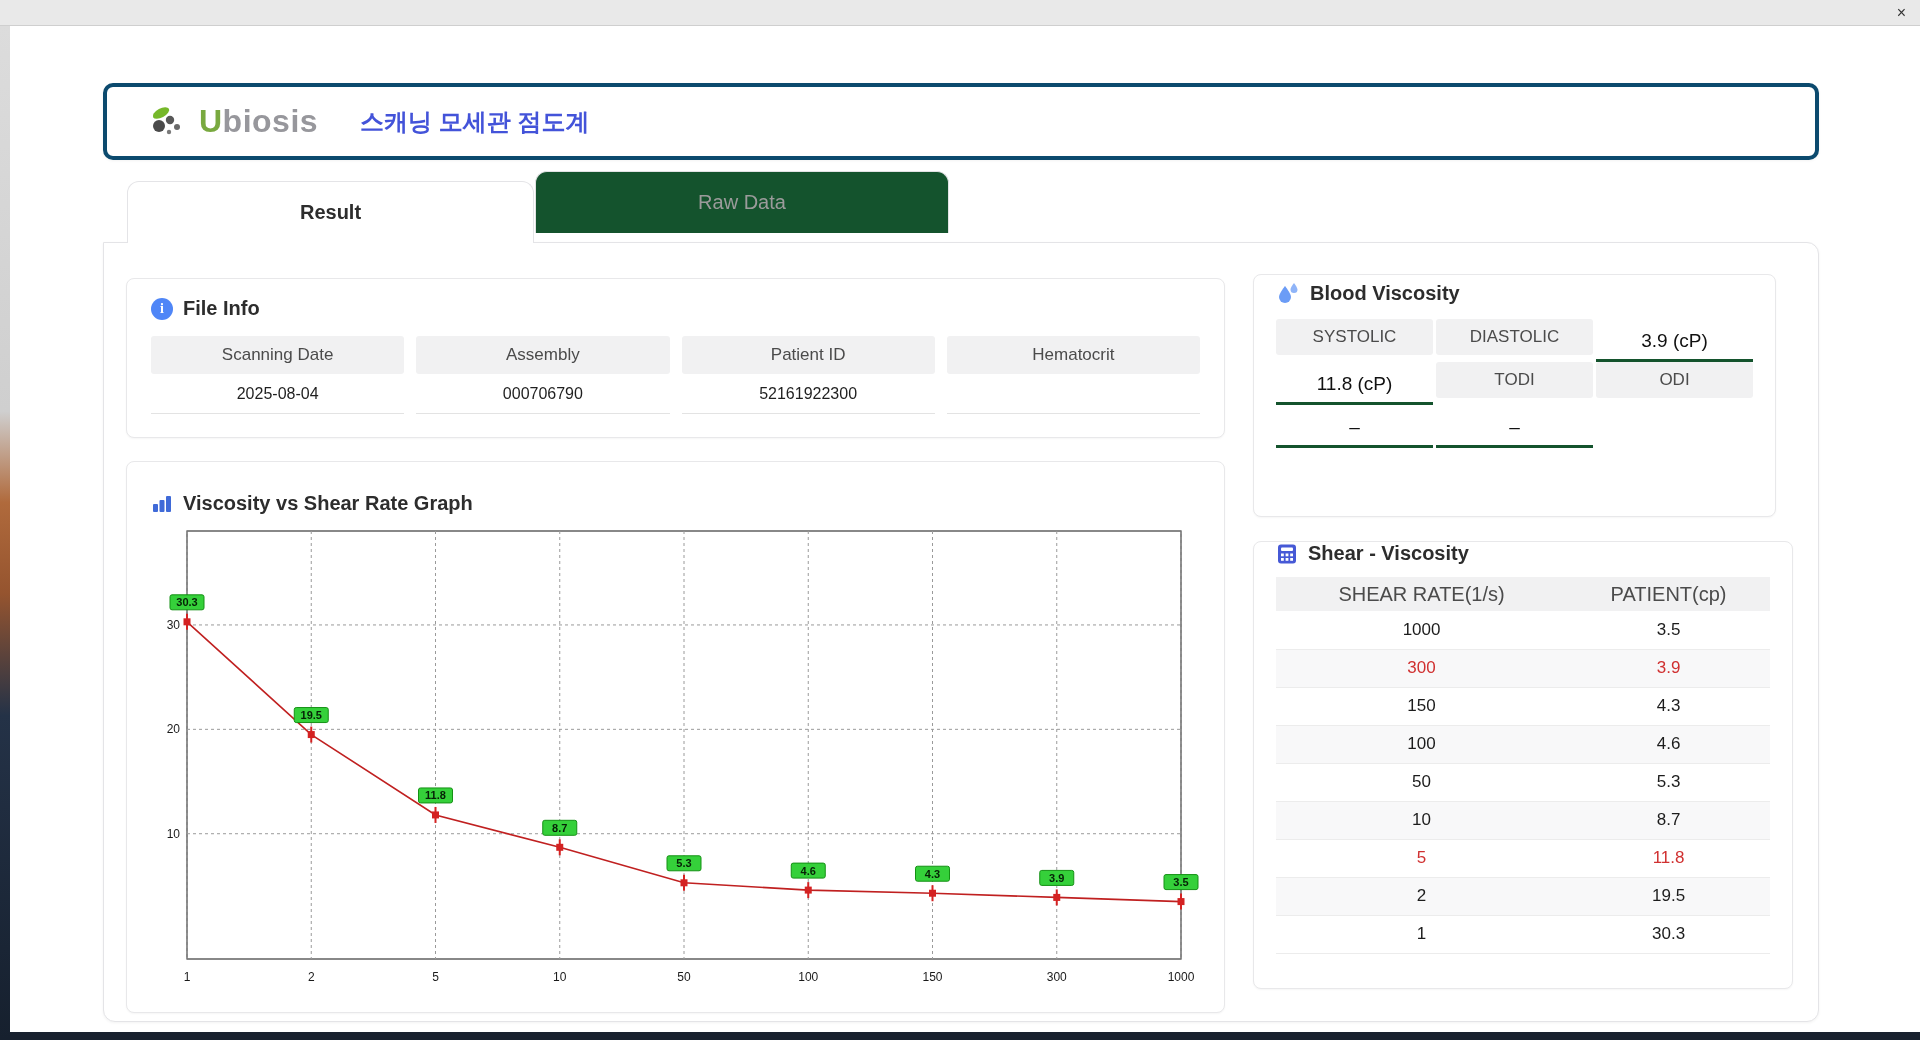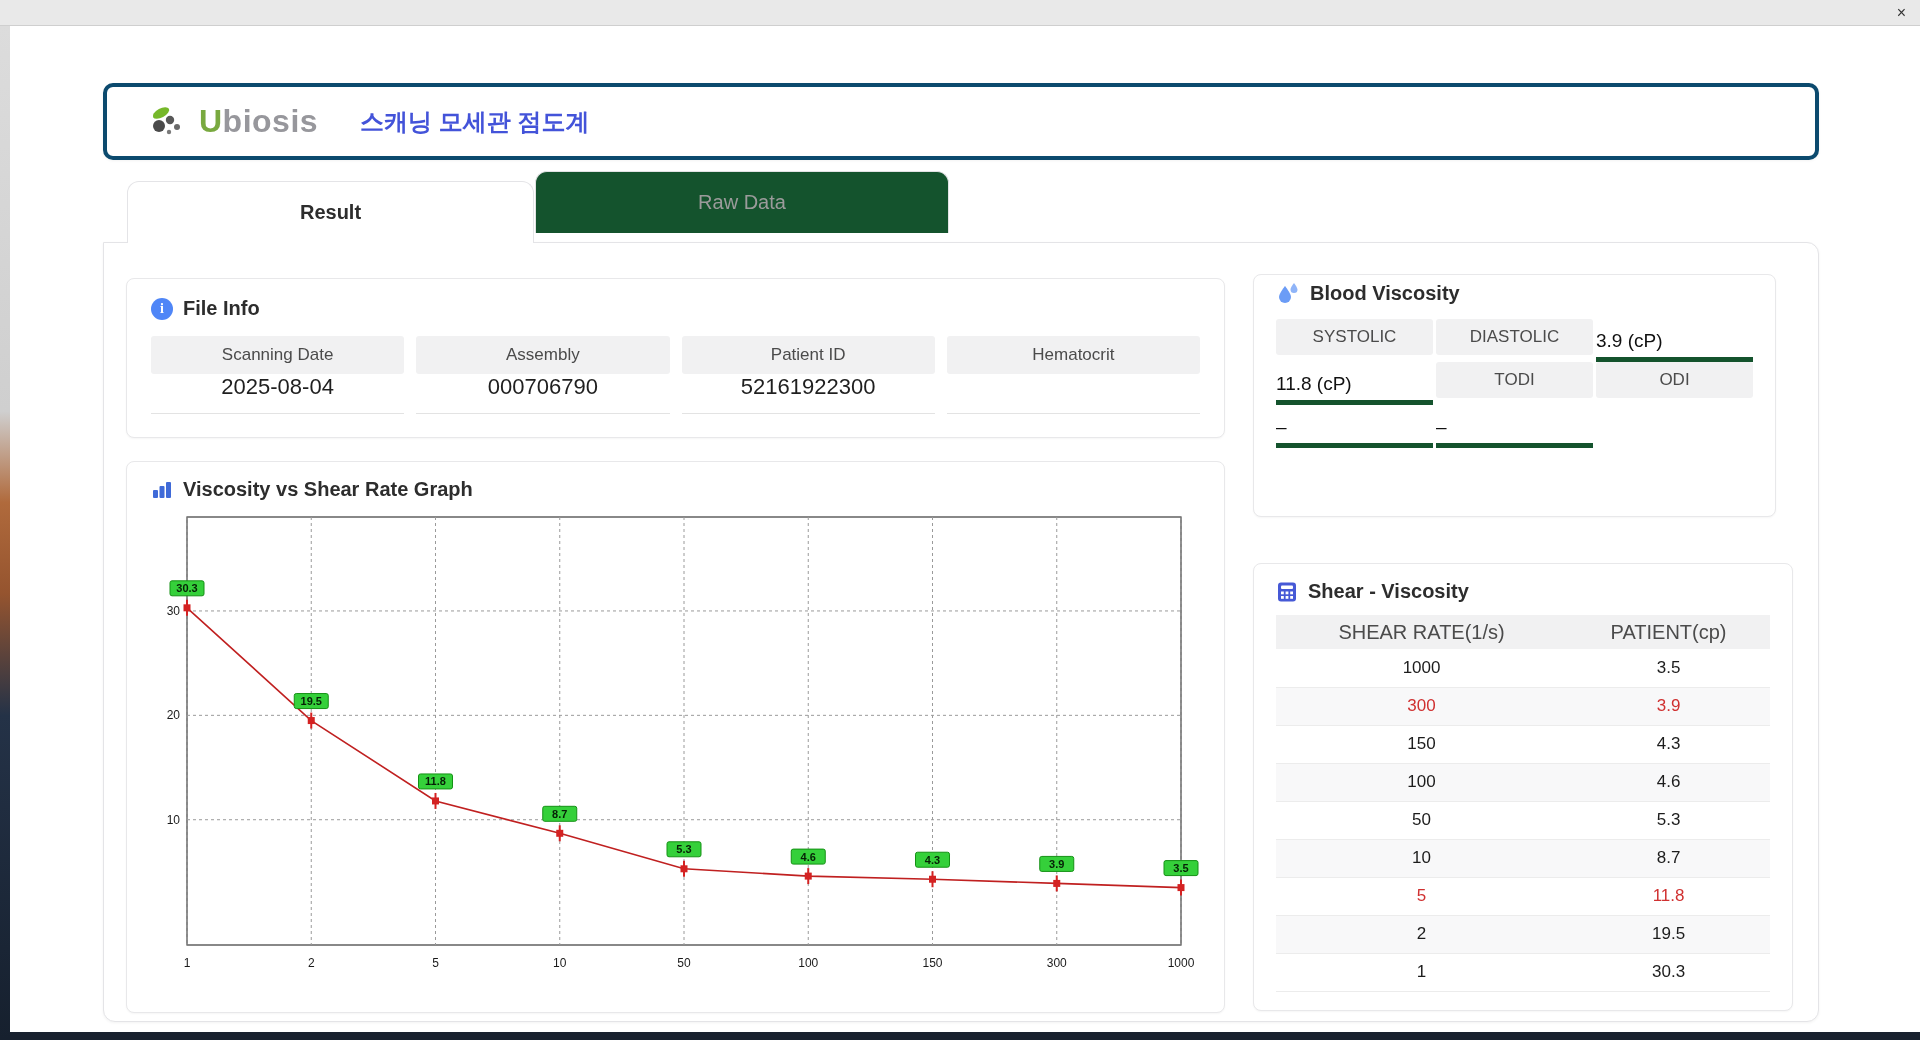--- a/index.html
+++ b/index.html
@@ -52,42 +52,42 @@
   .info-icon { width:22px; height:22px; border-radius:50%; background:#4f86f7;
     color:#fff; font-size:14px; font-weight:bold; font-family:"Liberation Serif",serif;
     display:inline-flex; align-items:center; justify-content:center; }
 
   
   .file-info-card { left:22px; top:35px; width:1099px; height:160px; padding:18px 24px; }
   .fields-row { display:flex; gap:12px; margin-top:16px; }
   .field { flex:1; }
   .field-label { background:#f1f1f2; text-align:center; padding:9px 0;
     font-size:17px; color:#4b4b4b; border-radius:3px; }
-  .field-value { text-align:center; padding:0 0 8px; font-size:22px; color:#1f1f1f;
+  .field-value { text-align:center; padding:11px 0 8px; font-size:16px; color:#1f1f1f;
     border-bottom:1px solid #e3e3e3; min-height:40px; }
 
   
-  .graph-card { left:22px; top:218px; width:1099px; height:552px; padding:16px 24px; }
+  .graph-card { left:22px; top:218px; width:1099px; height:552px; padding:30px 24px; }
   .chart-wrap { margin-top:8px; }
   svg.chart { overflow:visible; display:block; }
   .grid-line { stroke:#9a9a9a; stroke-width:1; stroke-dasharray:3 3; }
   .plot-border { fill:#fff; stroke:#3a3a3a; stroke-width:1.2; }
   .series-line { fill:none; stroke-width:1.6; }
   .tick-label { font-size:12px; fill:#1a1a1a; }
   .pt-label-text { font-size:11px; font-weight:bold; fill:#062006; text-anchor:middle; }
 
   
   .blood-card { left:1149px; top:31px; width:523px; height:243px; padding:6px 22px; }
   .bv-grid { display:grid; grid-template-columns:1fr 1fr 1fr; gap:0 3px; margin-top:14px; }
   .bv-head { background:#f1f1f2; text-align:center; height:36px; line-height:36px;
     font-size:17px; color:#4b4b4b; border-radius:3px; }
-  .bv-val { height:43px; line-height:43px; font-size:19px; color:#111;
-    border-bottom:5px solid #14532d; }
-
-  .shear-card { left:1149px; top:320px; width:540px; height:448px; padding:16px 22px; }
+  .bv-val { text-align:center; height:43px; line-height:43px; font-size:19px; color:#111;
+    border-bottom:3px solid #14532d; }
+
+  .shear-card { left:1149px; top:298px; width:540px; height:448px; padding:0 22px; }
   table.shear { width:100%; border-collapse:collapse; margin-top:12px; }
   table.shear th { background:#f1f1f2; font-size:20px; font-weight:normal; color:#4b4b4b;
     height:34px; text-align:center; }
   table.shear td { height:38px; text-align:center; font-size:17px; color:#1c1c1c;
     border-bottom:1px solid #ececec; }
   table.shear tr:nth-child(even) td { background:#f8f8f9; }
   table.shear tr.hl td { color:#d03030; }
 </style>
 </head>
 <body>

